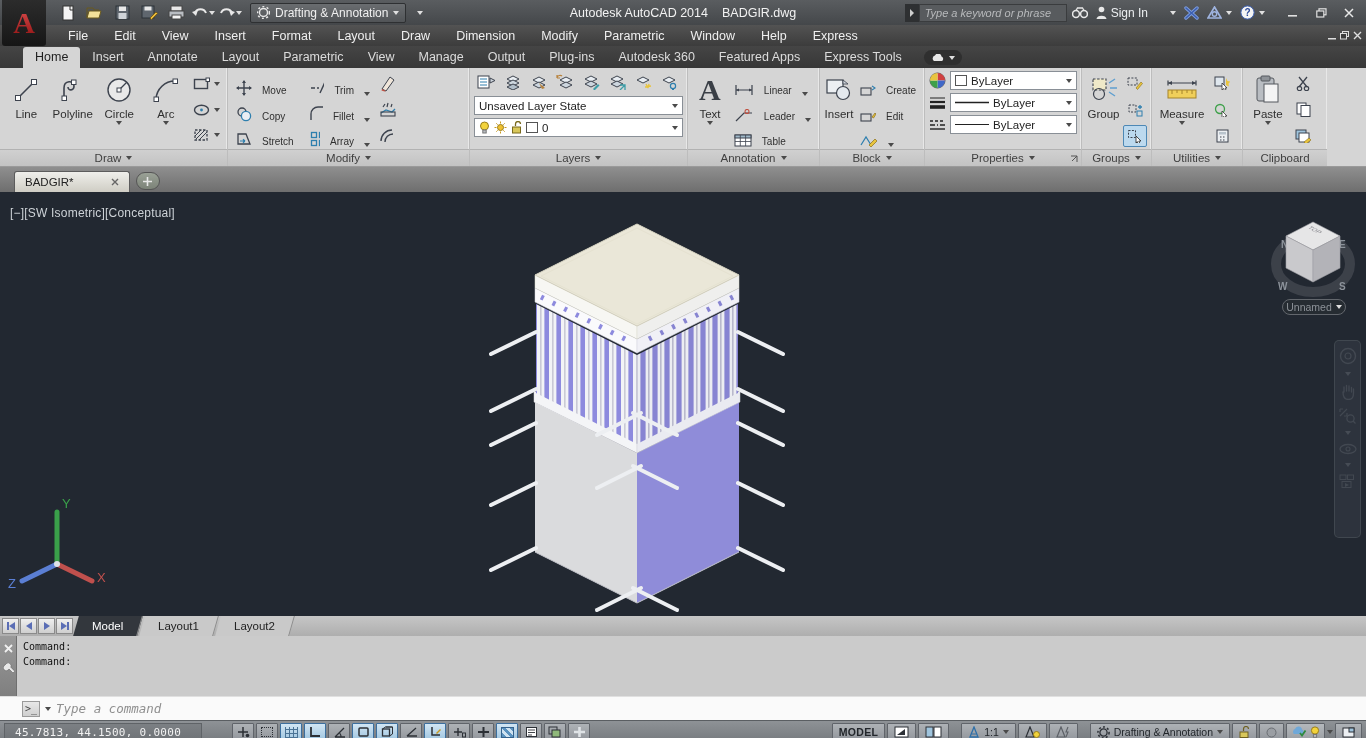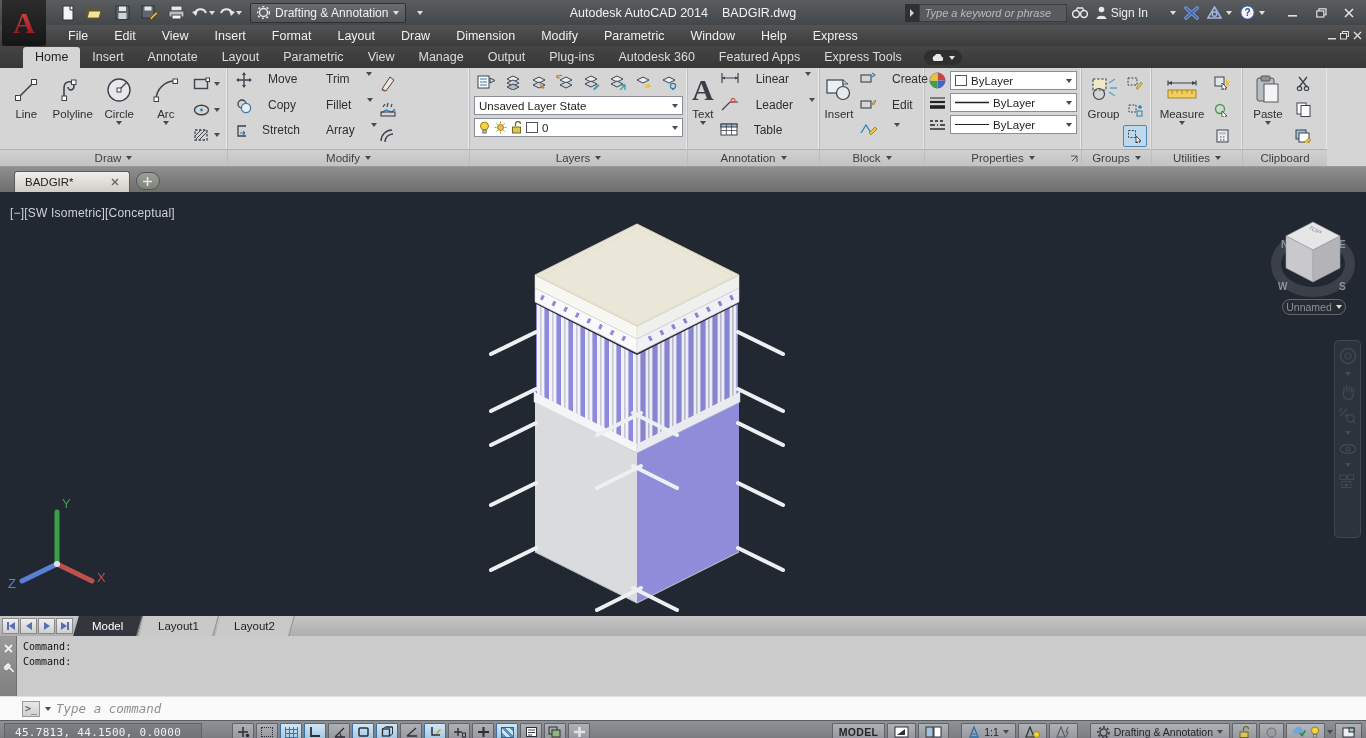--- a/index.html
+++ b/index.html
@@ -41,21 +41,21 @@
   .panel { display:flex; flex-direction:column; border-right:1px solid #bdbdbd; box-shadow:inset -1px 0 0 #e8e8e8; }
   .pbody { flex:1; display:flex; padding:3px 4px 1px; gap:2px; }
   .pfoot { height:17px; background:linear-gradient(#d0d0d0,#c3c3c3); border-top:1px solid #b2b2b2; display:flex; align-items:center; justify-content:center; gap:5px; color:#3f3f3f; font-size:11.5px; position:relative; }
   .bigbtn { width:46px; display:flex; flex-direction:column; align-items:center; justify-content:flex-start; gap:1px; color:#2f2f2f; font-size:11.5px; padding-top:2px; }
   .bigbtn .bicon { height:34px; display:flex; align-items:center; justify-content:center; }
   .smallcol { display:flex; flex-direction:column; justify-content:space-between; padding:2px 0; }
   .sbtn { height:22px; display:flex; align-items:center; gap:3px; padding:0 3px; color:#2f2f2f; font-size:11.5px; }
   .dd { width:0; height:0; border-left:3px solid transparent; border-right:3px solid transparent; border-top:4px solid #4a4a4a; display:inline-block; }
   .ddl { width:0; height:0; border-left:3px solid transparent; border-right:3px solid transparent; border-top:4px solid #e0e0e0; display:inline-block; }
   .mcol { display:flex; flex-direction:column; justify-content:space-between; padding:1px 0; }
-  .mbtn { height:24px; display:flex; align-items:flex-start; gap:16px; padding:0 4px; color:#2f2f2f; font-size:12px; white-space:nowrap; }
+  .mbtn { height:24px; display:flex; align-items:flex-end; gap:10px; padding:0 4px; color:#2f2f2f; font-size:10px; white-space:nowrap; }
   .selbox { height:19px; background:#fff; border:1px solid #898f96; display:flex; align-items:center; padding:0 4px; gap:4px; color:#222; font-size:11.5px; position:relative; }
   .selbox .dd { position:absolute; right:4px; }
   .swatch { width:12px; height:11px; background:#fff; border:1px solid #555; }
   .lrow { display:flex; gap:1px; }
   .licon { width:25px; height:22px; display:flex; align-items:center; justify-content:center; border:1px solid transparent; }
   .launcher { position:absolute; right:3px; bottom:3px; }
   .iconbtn { width:24px; height:22px; display:flex; align-items:center; justify-content:center; border:1px solid transparent; border-radius:2px; }
   .iconbtn.sel { background:#bcd9ee; border-color:#4d88b5; }
 
   

